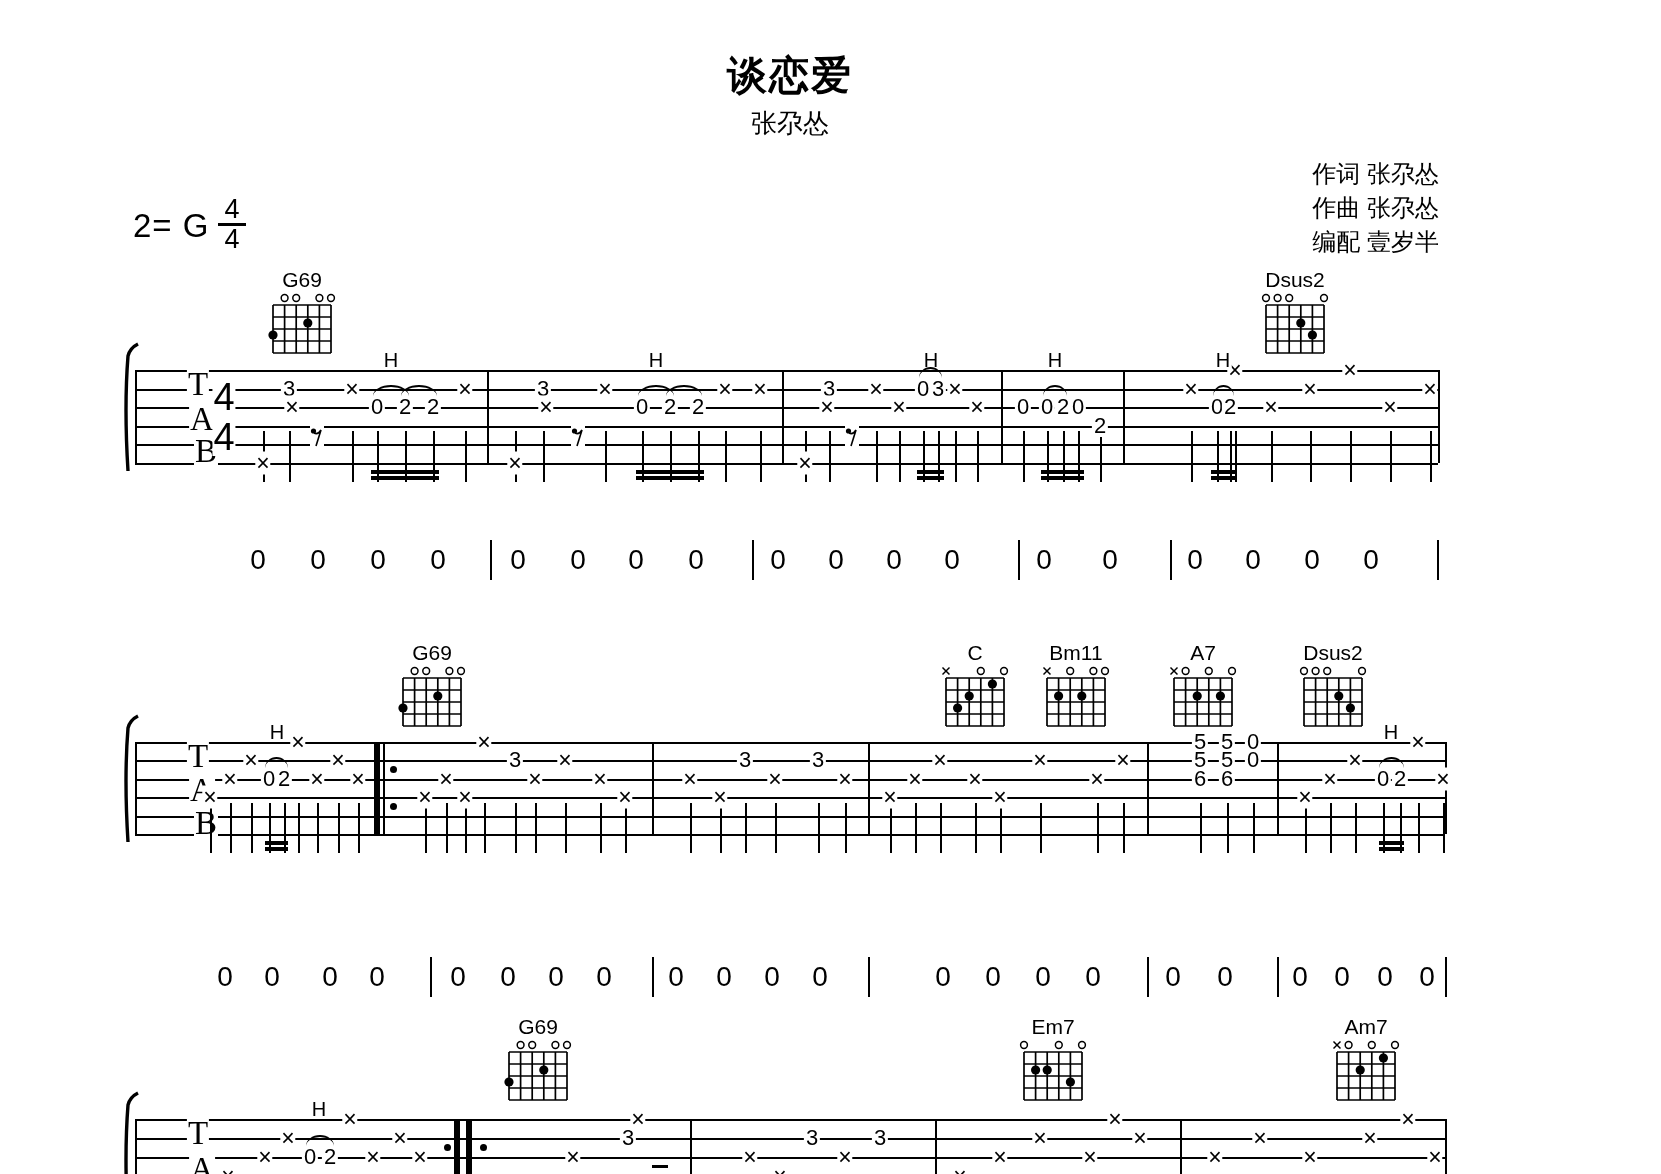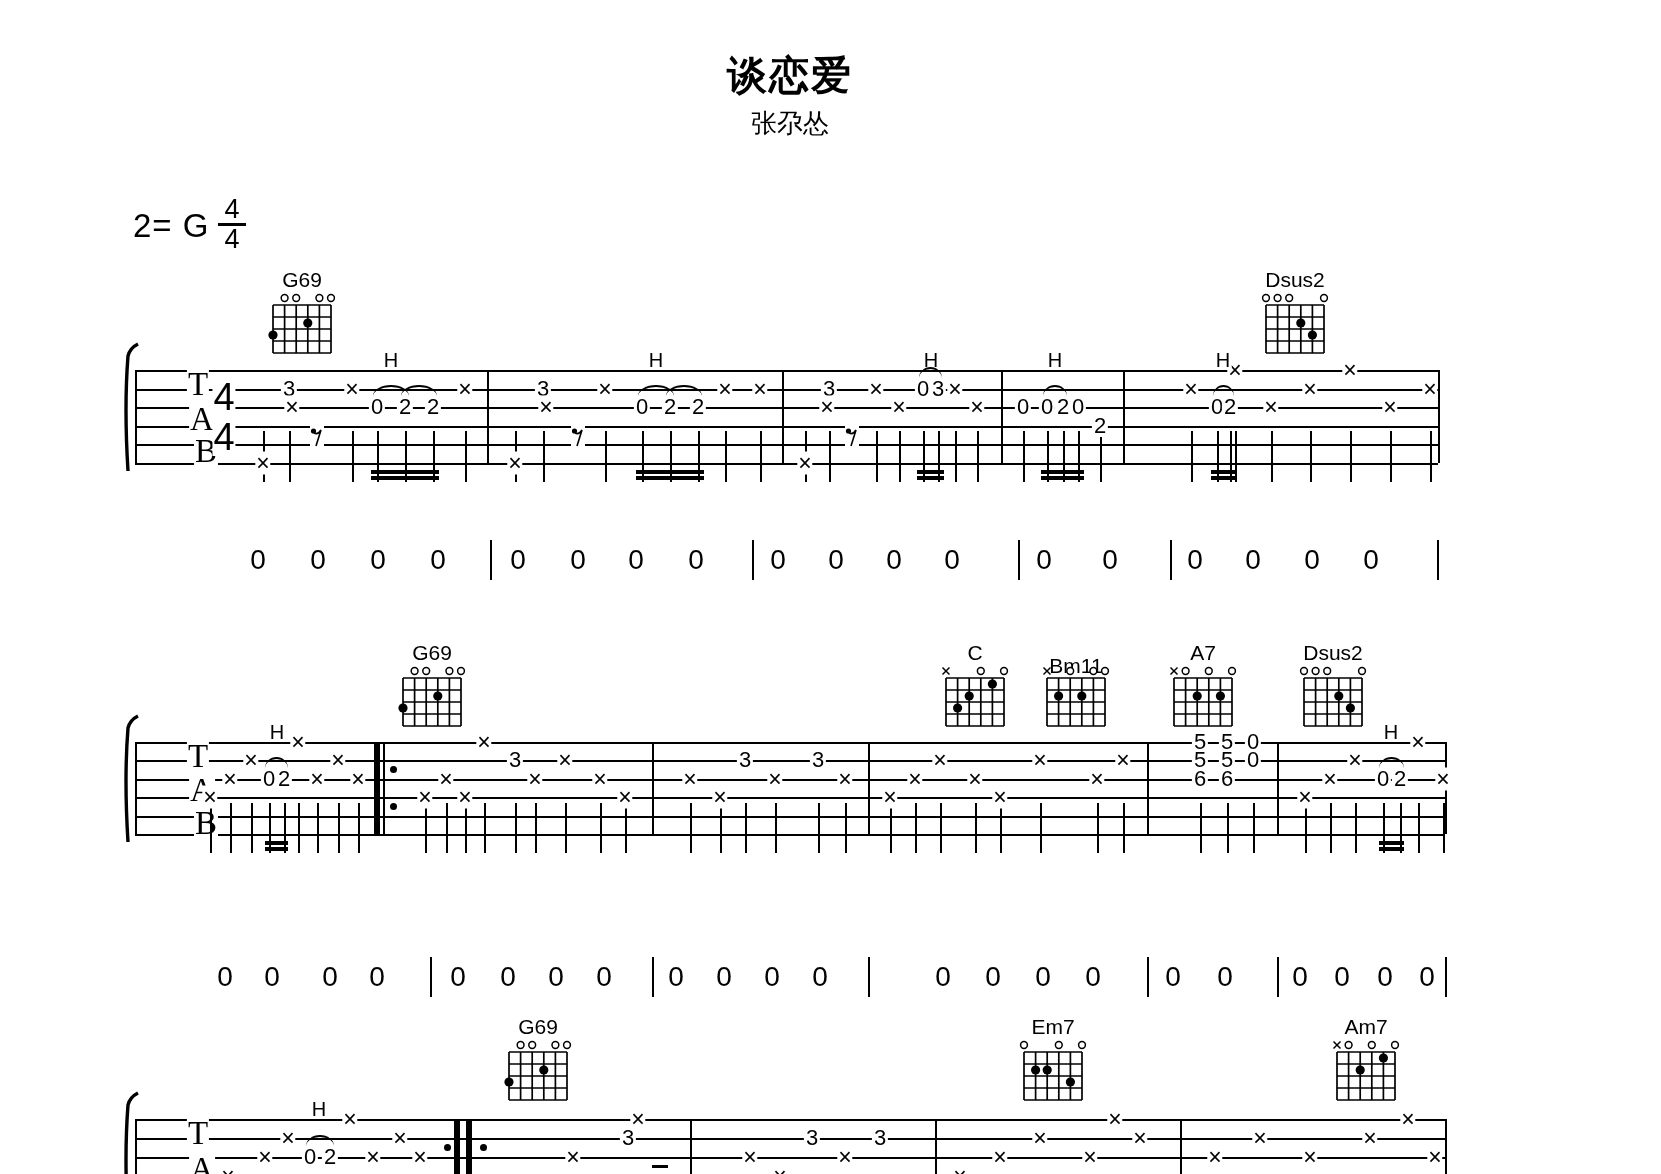--- a/index.html
+++ b/index.html
@@ -29,20 +29,23 @@
   .rdot{width:7px;height:7px;border-radius:50%;background:#000;}
   .dash{height:3px;background:#000;width:16px;}
 </style>
 </head>
 <body>
 
 <div id="sheet">
   <div class="abs ctr title" style="left:790px;top:75px;text-align:center;">谈恋爱</div>
   <div class="abs ctr artist" style="left:790px;top:123px;">张尕怂</div>
 
+  <div class="abs credit" style="right:222px;top:158px;">作词 张尕怂</div>
+  <div class="abs credit" style="right:222px;top:192px;">作曲 张尕怂</div>
+  <div class="abs credit" style="right:222px;top:226px;">编配 壹岁半</div>
 
   <div class="abs keysig" style="left:133px;top:207px;">2= G</div>
   <div class="abs" style="left:218px;top:196px;text-align:center;">
     <div class="fracnum">4</div>
     <div class="fracbar"></div>
     <div class="fracnum">4</div>
   </div>
 
   <div id="music">
       <div class="abs ctr chlabel" style="left: 302px; top: 279px;">G69</div>
@@ -119,21 +122,21 @@
         <line x1="5" y1="49" x2="63" y2="49" stroke="#000" stroke-width="1.7"></line>
         <line x1="5" y1="61" x2="63" y2="61" stroke="#000" stroke-width="1.7"></line>
         <circle cx="39.8" cy="6" r="3.4" fill="#fff" stroke="#000" stroke-width="1.5"></circle>
         <circle cx="63" cy="6" r="3.4" fill="#fff" stroke="#000" stroke-width="1.5"></circle>
         <line x1="1.5" y1="2.5" x2="8.5" y2="9.5" stroke="#000" stroke-width="1.5"></line>
         <line x1="1.5" y1="9.5" x2="8.5" y2="2.5" stroke="#000" stroke-width="1.5"></line>
         <circle cx="16.6" cy="43" r="4.6" fill="#000"></circle>
         <circle cx="28.2" cy="31" r="4.6" fill="#000"></circle>
         <circle cx="51.4" cy="19" r="4.6" fill="#000"></circle>
       </svg>
-      <div class="abs ctr chlabel" style="left: 1076px; top: 652px; margin-top: 13px;">Bm11</div>
+      <div class="abs ctr chlabel" style="left: 1076px; top: 652px;">Bm11</div>
       <svg width="68" height="66" style="position: absolute; left: 1042px; top: 665px; overflow: visible;">
         <line x1="5" y1="13" x2="5" y2="61" stroke="#000" stroke-width="1.7"></line>
         <line x1="16.6" y1="13" x2="16.6" y2="61" stroke="#000" stroke-width="1.7"></line>
         <line x1="28.2" y1="13" x2="28.2" y2="61" stroke="#000" stroke-width="1.7"></line>
         <line x1="39.8" y1="13" x2="39.8" y2="61" stroke="#000" stroke-width="1.7"></line>
         <line x1="51.4" y1="13" x2="51.4" y2="61" stroke="#000" stroke-width="1.7"></line>
         <line x1="63" y1="13" x2="63" y2="61" stroke="#000" stroke-width="1.7"></line>
         <line x1="5" y1="13" x2="63" y2="13" stroke="#000" stroke-width="1.7"></line>
         <line x1="5" y1="25" x2="63" y2="25" stroke="#000" stroke-width="1.7"></line>
         <line x1="5" y1="37" x2="63" y2="37" stroke="#000" stroke-width="1.7"></line>

